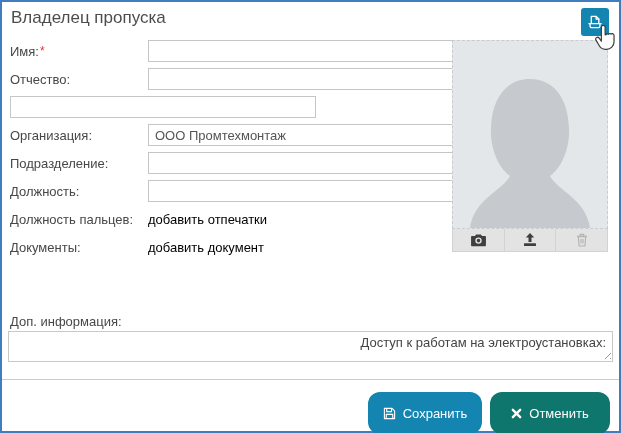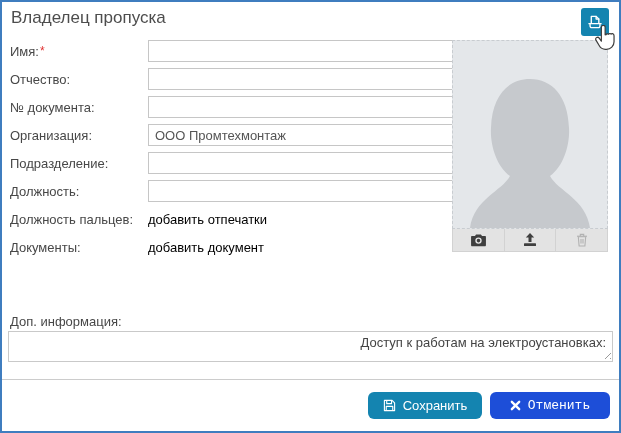--- a/index.html
+++ b/index.html
@@ -18,23 +18,23 @@
   .photo-box{width:156px;height:189px;box-sizing:border-box;border:1px dashed #c8ccd0;background:#e4e7ea;position:relative;overflow:hidden;}
   .photo-box svg{position:absolute;left:0;bottom:0;}
   .photo-toolbar{width:156px;height:23px;box-sizing:border-box;background:#e3e3e3;border:1px solid #d2d2d2;border-top:none;display:flex;}
   .ptb-btn{flex:1;display:flex;align-items:center;justify-content:center;background:transparent;border:none;padding:0;cursor:pointer;}
   .ptb-btn + .ptb-btn{border-left:1px solid #d2d2d2;}
   .addinfo-label{position:absolute;left:8px;top:312px;font-size:13px;color:#474747;}
   .ta-wrap{position:absolute;left:6px;top:329px;width:605px;height:31px;}
   .ta-wrap textarea{width:100%;height:100%;box-sizing:border-box;border:1px solid #c9c9c9;resize:none;padding:3px 6px;font-size:13px;color:#444;font-family:"Liberation Sans","DejaVu Sans",sans-serif;outline:none;overflow:hidden;text-align:right;}
   .ta-handle{position:absolute;right:2px;bottom:3px;width:9px;height:9px;background:repeating-linear-gradient(135deg,#9a9a9a 0 1px,transparent 1px 4px);clip-path:polygon(100% 0,100% 100%,0 100%);}
   .divider{position:absolute;left:0;top:377px;width:617px;border-top:1px solid #ccc;}
-  .btn{position:absolute;top:390px;height:27px;border:none;border-radius:6px;color:#fff;font-size:13px;font-family:"Liberation Sans","DejaVu Sans",sans-serif;display:flex;align-items:center;justify-content:center;gap:7px;cursor:pointer;padding:0 10px;box-sizing:border-box;}
+  .btn{position:absolute;top:390px;height:42px;border:none;border-radius:12px;color:#fff;font-size:13px;font-family:"Liberation Sans","DejaVu Sans",sans-serif;display:flex;align-items:center;justify-content:center;gap:7px;cursor:pointer;padding:0 10px;box-sizing:border-box;}
   .btn-save{left:366px;width:114px;background:#1484b0;}
-  .btn-cancel{left:488px;width:120px;background:#1d4ed8;font-family:Liberation Mono, monospace;}
+  .btn-cancel{left:488px;width:120px;background:#0f766e;}
 </style>
 </head>
 <body>
 
 <div class="panel">
 
   <div class="title">Владелец пропуска</div>
 
   <button class="print-btn">
     <span style="display:flex">
@@ -60,21 +60,20 @@
       <span class="lbl"><span>Имя:</span><span class="req">*</span></span>
       <input value="" style="">
     </div>
 
     <div class="row">
       <span class="lbl">Отчество:</span>
       <input value="" style="">
     </div>
 
     <div class="row">
-      <span class="lbl">№ документа:</span>
       <input value="" style="">
     </div>
 
     <div class="row">
       <span class="lbl">Организация:</span>
       <input value="ООО Промтехмонтаж" style="">
     </div>
 
     <div class="row">
       <span class="lbl">Подразделение:</span>

